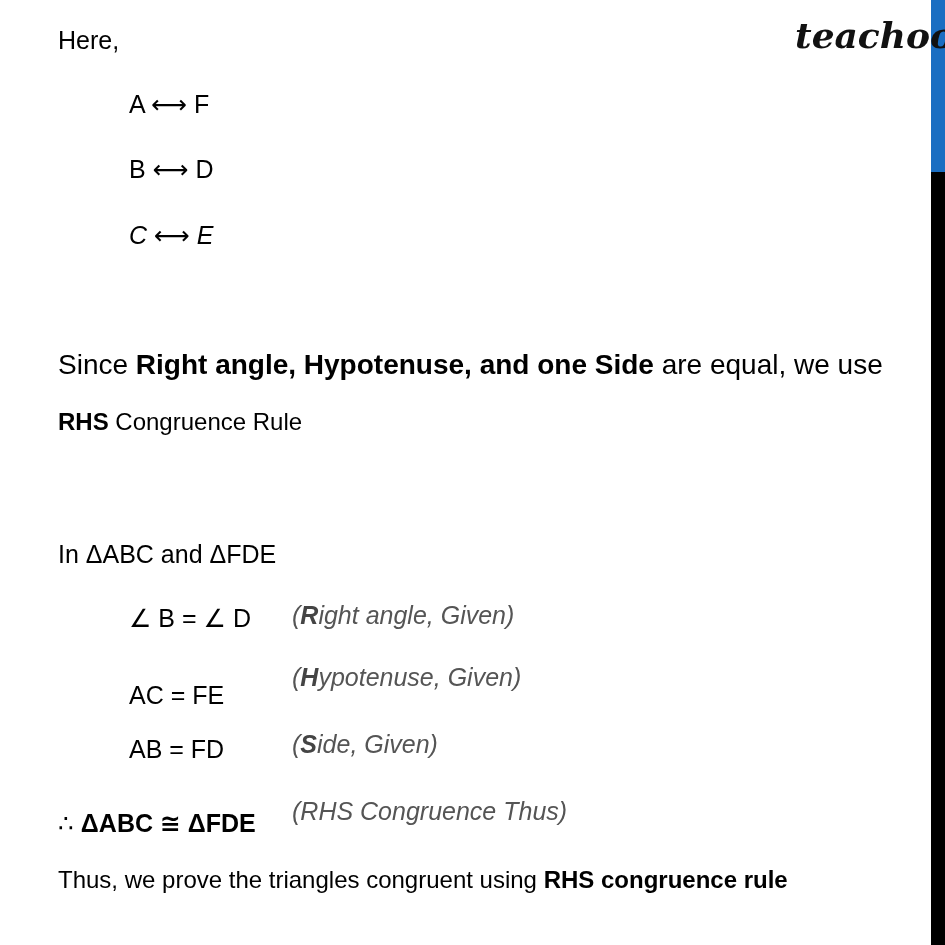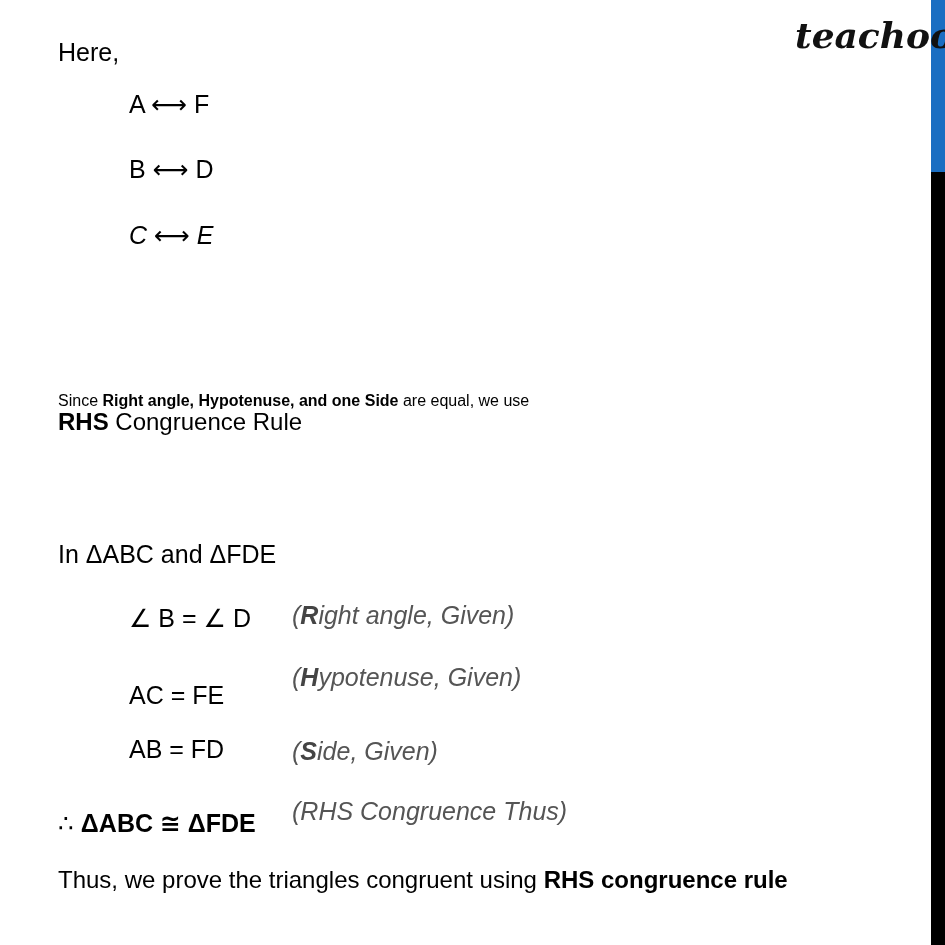--- a/index.html
+++ b/index.html
@@ -21,59 +21,59 @@
     .reason .b { color: #444; }
   </style>
 </head>
 <body>
 
 <div class="side-bar-blue"></div>
 <div class="side-bar-black"></div>
 
 <div class="logo">teachoo</div>
 
-<div class="line" style="left:58px; top:37px;">Here,</div>
+<div class="line" style="left:58px; top:25px;">Here,</div>
 
 <div class="line" style="left:129px; top:89px;">
   <span>A</span>
   <span>⟷</span>
   <span>F</span>
 </div>
 <div class="line" style="left:129px; top:154px;">
   <span>B</span>
   <span>⟷</span>
   <span>D</span>
 </div>
 <div class="line" style="left:129px; top:220px;font-style:italic;">
   <span>C</span>
   <span>⟷</span>
   <span>E</span>
 </div>
 
-<div class="line" style="left:58px; top:350px; font-size:16px;margin-top:36px;">
+<div class="line" style="left:58px; top:350px; font-size:28px;">
   <span>Since </span><span class="b">Right angle, Hypotenuse, and one Side</span><span> are equal, we use</span>
 </div>
 <div class="line" style="left:58px; top:407px; font-size:24px;">
   <span class="b">RHS</span><span> Congruence Rule</span>
 </div>
 
 <div class="line" style="left:58px; top:539px;">In ΔABC and ΔFDE</div>
 
 <div class="line" style="left:129px; top:603px;">∠ B = ∠ D</div>
 <div class="reason" style="left:292px; top:600px;">
   <span>(</span><span class="b">R</span><span>ight angle, Given)</span>
 </div>
 
 <div class="line" style="left:129px; top:680px;">AC = FE</div>
 <div class="reason" style="left:292px; top:662px;">
   <span>(</span><span class="b">H</span><span>ypotenuse, Given)</span>
 </div>
 
 <div class="line" style="left:129px; top:734px;">AB = FD</div>
-<div class="reason" style="left:292px; top:729px;margin-top:7px;">
+<div class="reason" style="left:292px; top:729px;">
   <span>(</span><span class="b">S</span><span>ide, Given)</span>
 </div>
 
 <div class="line" style="left:58px; top:800px;margin-top:8px;">
   <span>∴ </span><span class="b">ΔABC ≅ ΔFDE</span>
 </div>
 <div class="reason" style="left:292px; top:796px;">(RHS Congruence Thus)</div>
 
 <div class="line" style="left:58px; top:865px; font-size:24px;">
   <span>Thus, we prove the triangles congruent using </span><span class="b">RHS congruence rule</span>

